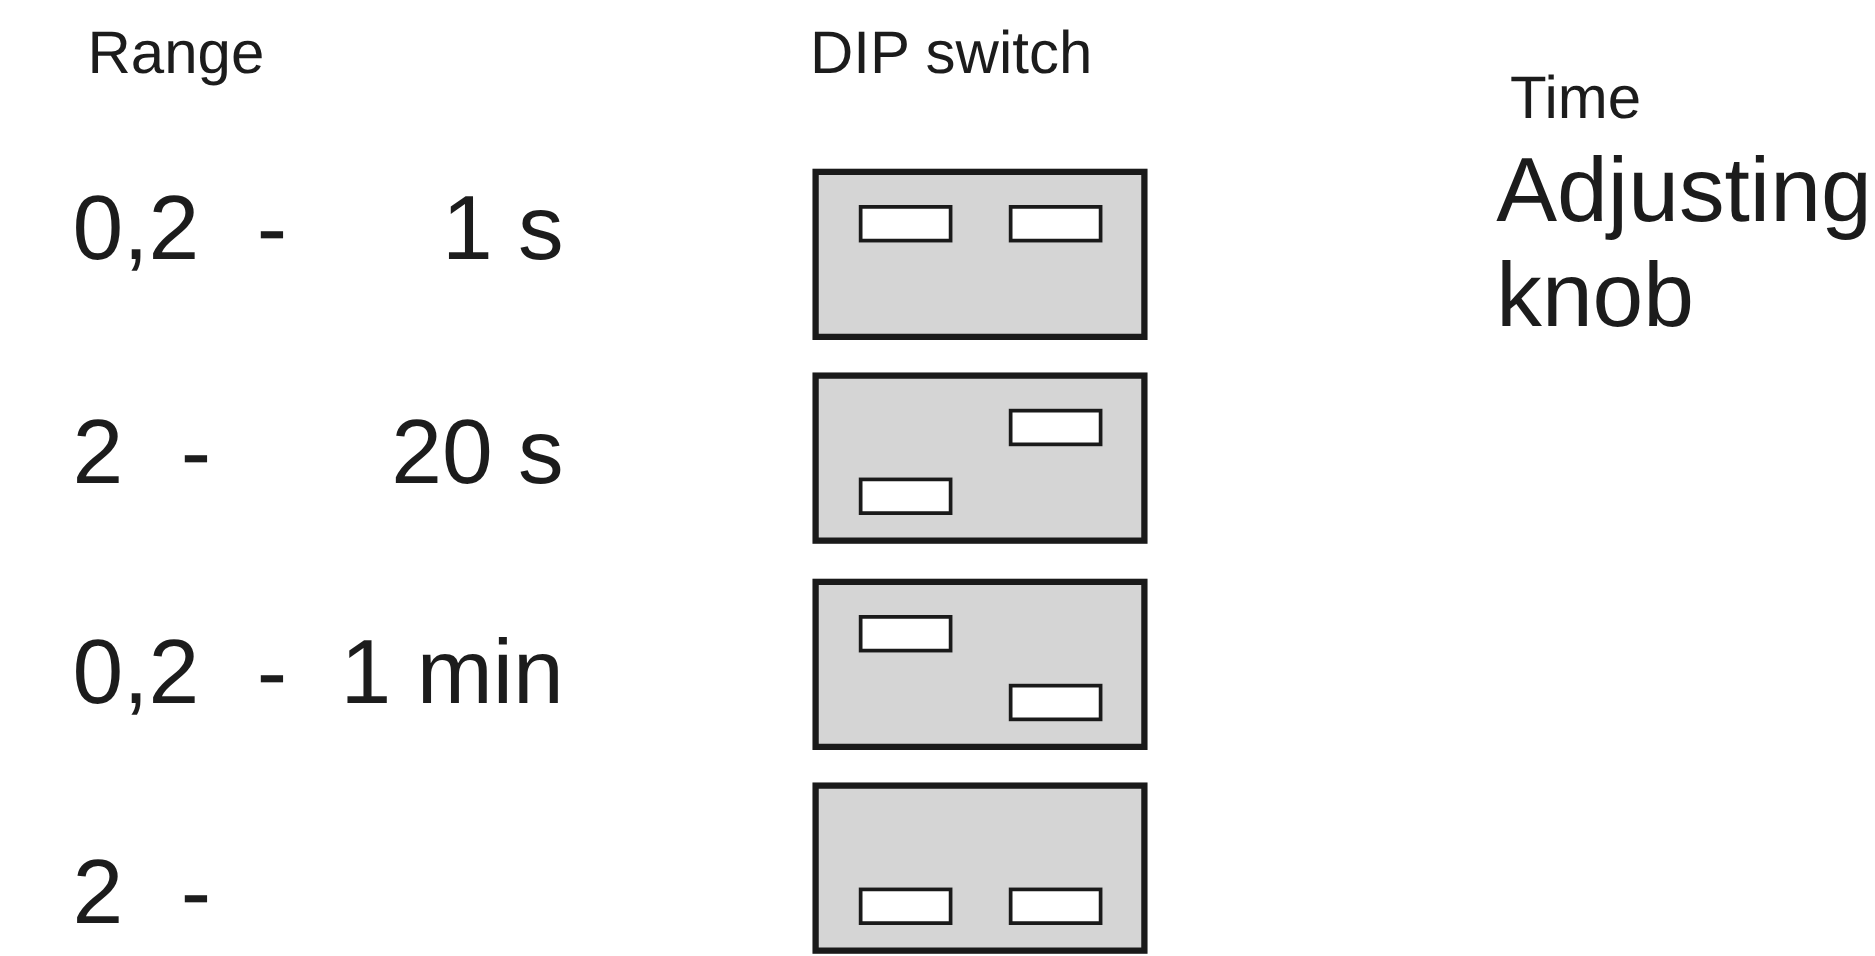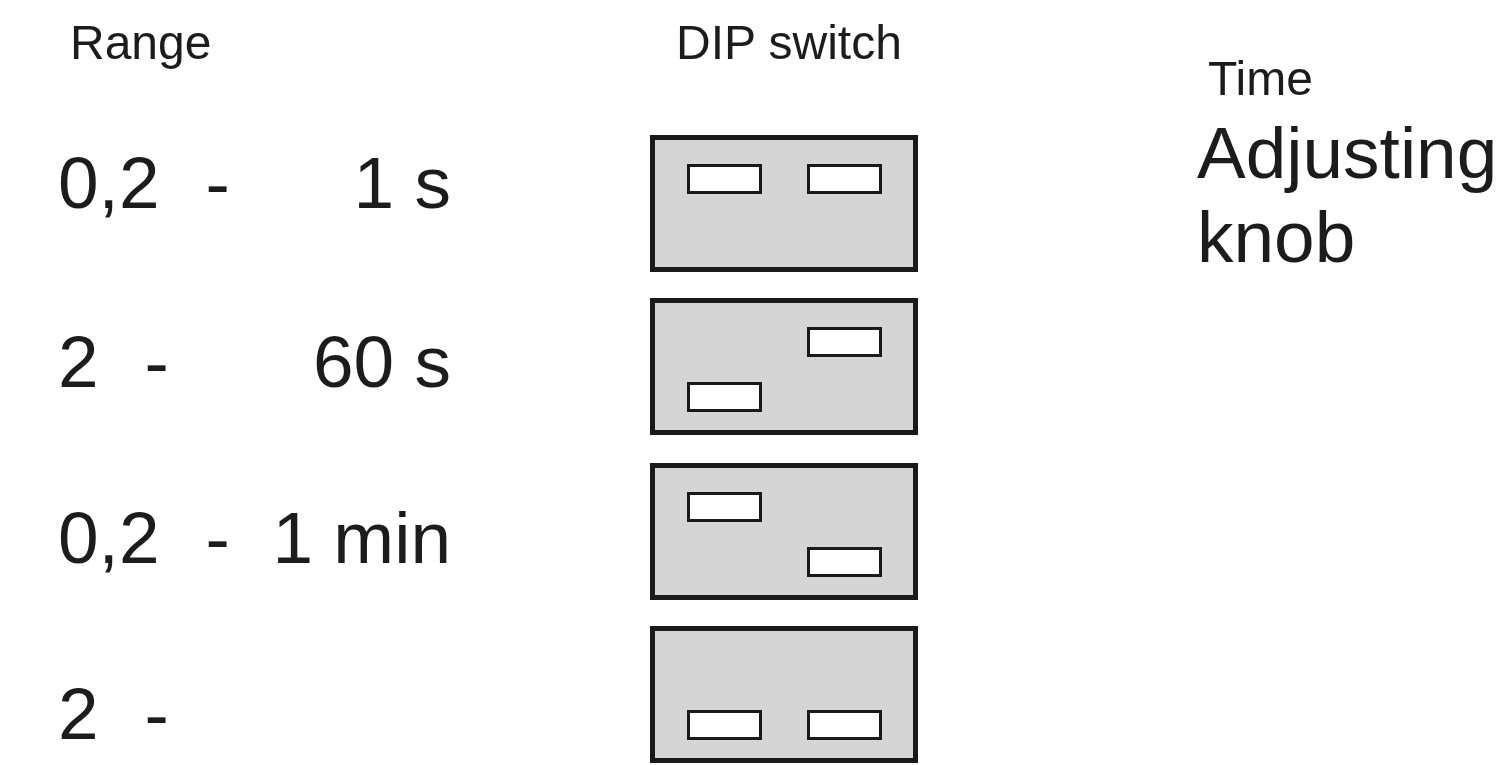--- a/index.html
+++ b/index.html
@@ -22,21 +22,21 @@
   }
   .hdr {
     position: absolute;
     top: 6px;
     font-size: 48px;
     line-height: 74px;
     font-weight: normal;
     white-space: nowrap;
   }
   .hdr-range  { left: 70px; }
-  .hdr-dip    { left: 676px; }
+  .hdr-dip    { left: 648px; }
   .hdr-time   { left: 1208px; margin-top: 36px; }
 
   .range-row {
     position: absolute;
     left: 58px;
     width: 393px;
     font-size: 73px;
     line-height: 73px;
     display: flex;
     align-items: flex-start;
@@ -84,21 +84,21 @@
   <div class="hdr hdr-time">Time</div>
 
   <div class="range-row" style="top:146px">
     <span class="min">0,2</span>
     <span class="dash">-</span>
     <span class="max">1 s</span>
   </div>
   <div class="range-row" style="top:325px">
     <span class="min">2</span>
     <span class="dash">-</span>
-    <span class="max">60 s</span>
+    <span class="max">20 s</span>
   </div>
   <div class="range-row" style="top:501px">
     <span class="min">0,2</span>
     <span class="dash">-</span>
     <span class="max">1 min</span>
   </div>
   <div class="range-row" style="top:677px">
     <span class="min">2</span>
     <span class="dash">-</span>
   </div>

